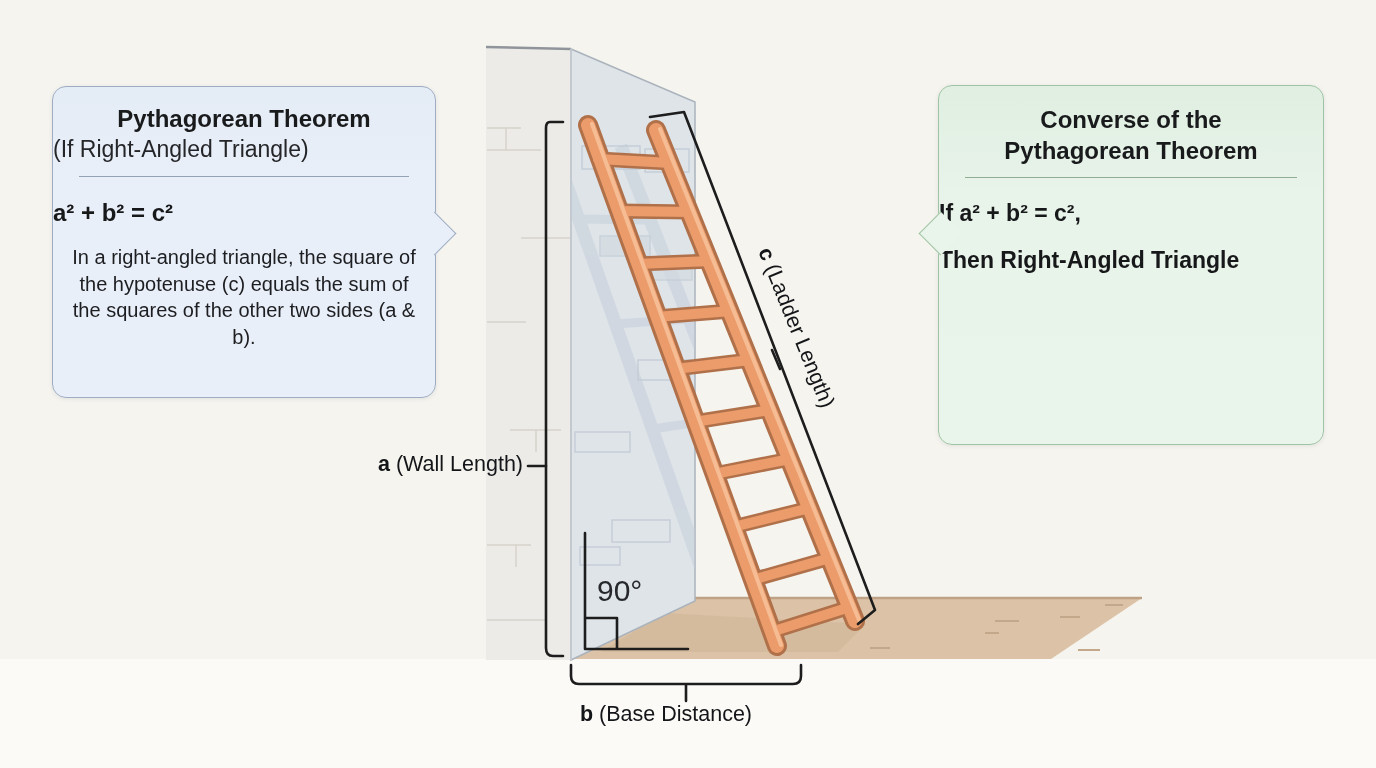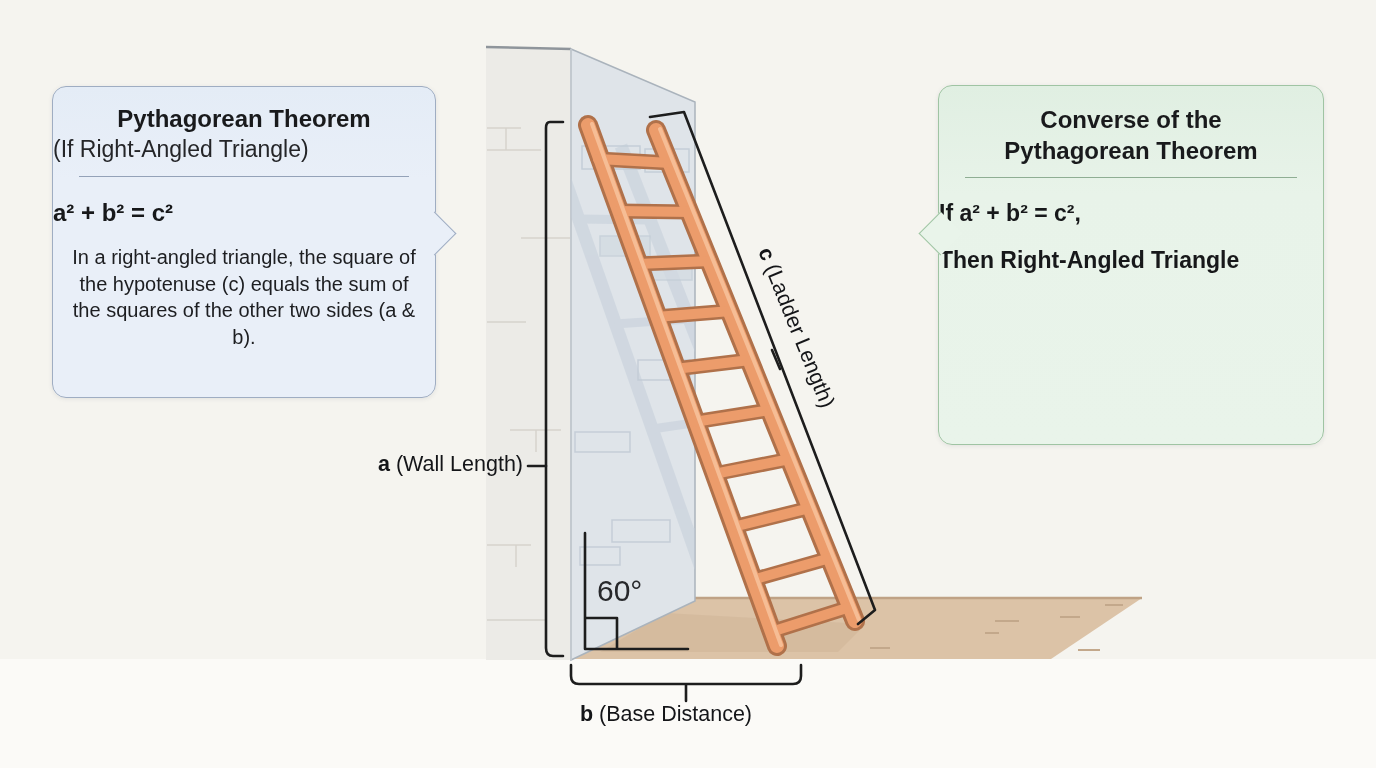--- a/index.html
+++ b/index.html
@@ -187,14 +187,14 @@
   </div>
 
   <div class="dim-label label-b">
     <b>b</b><span> (Base Distance)</span>
   </div>
 
   <div class="dim-label label-c">
     <b>c</b><span> (Ladder Length)</span>
   </div>
 
-  <div class="label-angle">60°</div>
+  <div class="label-angle">90°</div>
 </div>
 
 </body></html>

